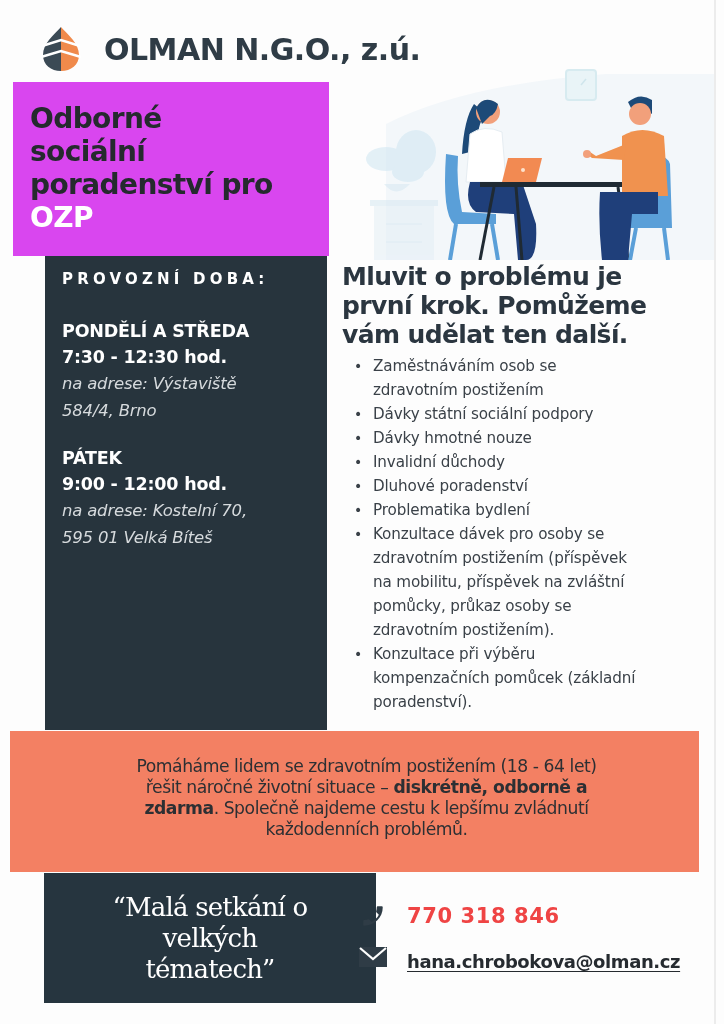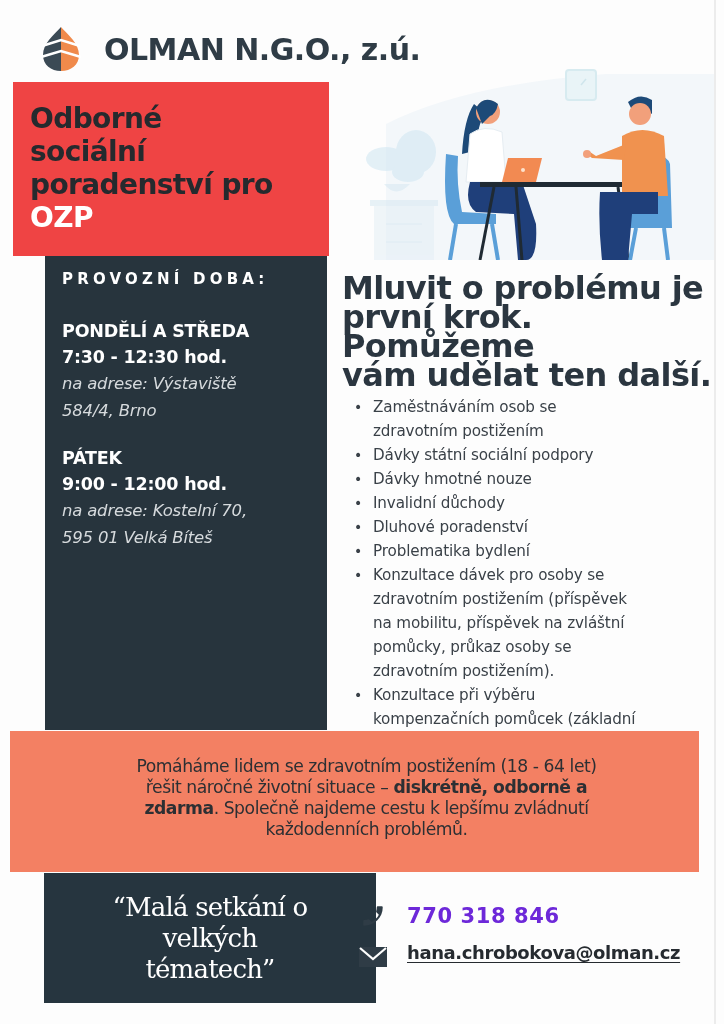--- a/index.html
+++ b/index.html
@@ -7,57 +7,57 @@
   body { position: relative; font-family: "Liberation Sans", "DejaVu Sans", sans-serif; color: #2b3640; }
 
   .page-edge { position: absolute; left: 714px; top: 0; width: 2px; height: 1024px; background: #ececec; }
 
   
   .header { position: absolute; left: 40px; top: 26px; height: 46px; display: flex; align-items: center; }
   .logo { width: 42px; height: 46px; margin-right: 22px; }
   .org-name { font-family: "DejaVu Sans", sans-serif; font-weight: bold; font-size: 30px; letter-spacing: -0.5px; color: #2f3c46; }
 
   
-  .title-block { position: absolute; left: 13px; top: 82px; width: 316px; height: 174px; background: #ef4444; padding: 20px 16px 0 17px; }
+  .title-block { position: absolute; left: 13px; top: 82px; width: 316px; height: 174px; background: #d946ef; padding: 20px 16px 0 17px; }
   .title-line { font-family: "DejaVu Sans", sans-serif; font-weight: bold; font-size: 28px; line-height: 33px; color: #252a2e; letter-spacing: -0.6px; display: block; }
   .title-accent { color: #ffffff; }
 
   
   .illustration { position: absolute; left: 346px; top: 64px; width: 368px; height: 196px; }
 
   
   .hours-block { position: absolute; left: 45px; top: 256px; width: 282px; height: 474px; background: #27343d; padding: 14px 12px 0 17px; color: #fff; }
   .hours-heading { font-family: "DejaVu Sans", sans-serif; font-weight: bold; font-size: 15px; letter-spacing: 4.2px; margin-bottom: 30px; display: block; }
   .hours-group { margin-bottom: 21px; }
   .hours-days, .hours-time { font-family: "DejaVu Sans", sans-serif; font-weight: bold; font-size: 17.5px; line-height: 26px; display: block; letter-spacing: -0.2px; }
   .hours-addr { font-family: "DejaVu Sans", sans-serif; font-style: italic; font-size: 16.5px; line-height: 27px; color: #d6dadd; font-weight: 300; display: block; letter-spacing: -0.2px; }
 
   
   .services { position: absolute; left: 342px; top: 262px; width: 372px; }
-  .services-heading { font-family: "DejaVu Sans", sans-serif; font-weight: bold; font-size: 32px; line-height: 29px; color: #2b3640; letter-spacing: -0.6px; margin-bottom: 5px; margin-top: 12px; }
+  .services-heading { font-family: "DejaVu Sans", sans-serif; font-weight: bold; font-size: 25px; line-height: 29px; color: #2b3640; letter-spacing: -0.6px; margin-bottom: 5px; }
   .services-heading span { display: block; }
   .service-list { list-style: none; padding-left: 12px; }
   .service-item { position: relative; padding-left: 19px; font-family: "DejaVu Sans", sans-serif; font-size: 15.2px; line-height: 24px; color: #3a4148; letter-spacing: -0.15px; }
   .service-item::before { content: "\2022"; position: absolute; left: 0; top: 0; font-size: 14px; color: #3a4148; }
 
   
   .info-band { position: absolute; left: 10px; top: 731px; width: 689px; height: 141px; background: #f38063; padding: 25px 20px 0 44px; text-align: center; }
   .info-text { font-family: "DejaVu Sans", sans-serif; font-size: 17.2px; line-height: 21px; color: #2c2f33; letter-spacing: -0.45px; }
   .info-text b { font-weight: bold; }
 
   
   .quote-block { position: absolute; left: 44px; top: 873px; width: 332px; height: 130px; background: #26353f; display: flex; align-items: center; justify-content: center; text-align: center; }
   .quote-text { font-family: "DejaVu Serif", "Liberation Serif", serif; font-size: 26px; line-height: 31px; color: #ffffff; letter-spacing: -0.8px; }
   .quote-text span { display: block; }
 
   
   .contact-phone { position: absolute; left: 358px; top: 901px; display: flex; align-items: center; }
-  .contact-email { position: absolute; left: 358px; top: 942px; display: flex; align-items: flex-start; }
+  .contact-email { position: absolute; left: 358px; top: 942px; display: flex; align-items: flex-end; }
   .contact-icon { width: 30px; height: 30px; margin-right: 19px; display: flex; align-items: center; justify-content: center; }
-  .phone-number { font-family: "DejaVu Sans", sans-serif; font-weight: bold; font-size: 21px; color: #6d28d9; letter-spacing: 0.6px; }
+  .phone-number { font-family: "DejaVu Sans", sans-serif; font-weight: bold; font-size: 21px; color: #ef4444; letter-spacing: 0.6px; }
   .email-link { font-family: "DejaVu Sans", sans-serif; font-weight: bold; font-size: 18px; color: #262b30; text-decoration: underline; text-underline-offset: 3px; letter-spacing: -0.4px; }
 </style>
 </head>
 <body>
 
 <div class="page-edge"></div>
 
 <div class="header">
   <svg class="logo" viewBox="0 0 42 46">
     <path d="M21 1 C14 9 3 17 3 29 C3 39 11 45 21 45 Z" fill="#3b4a55"></path>

